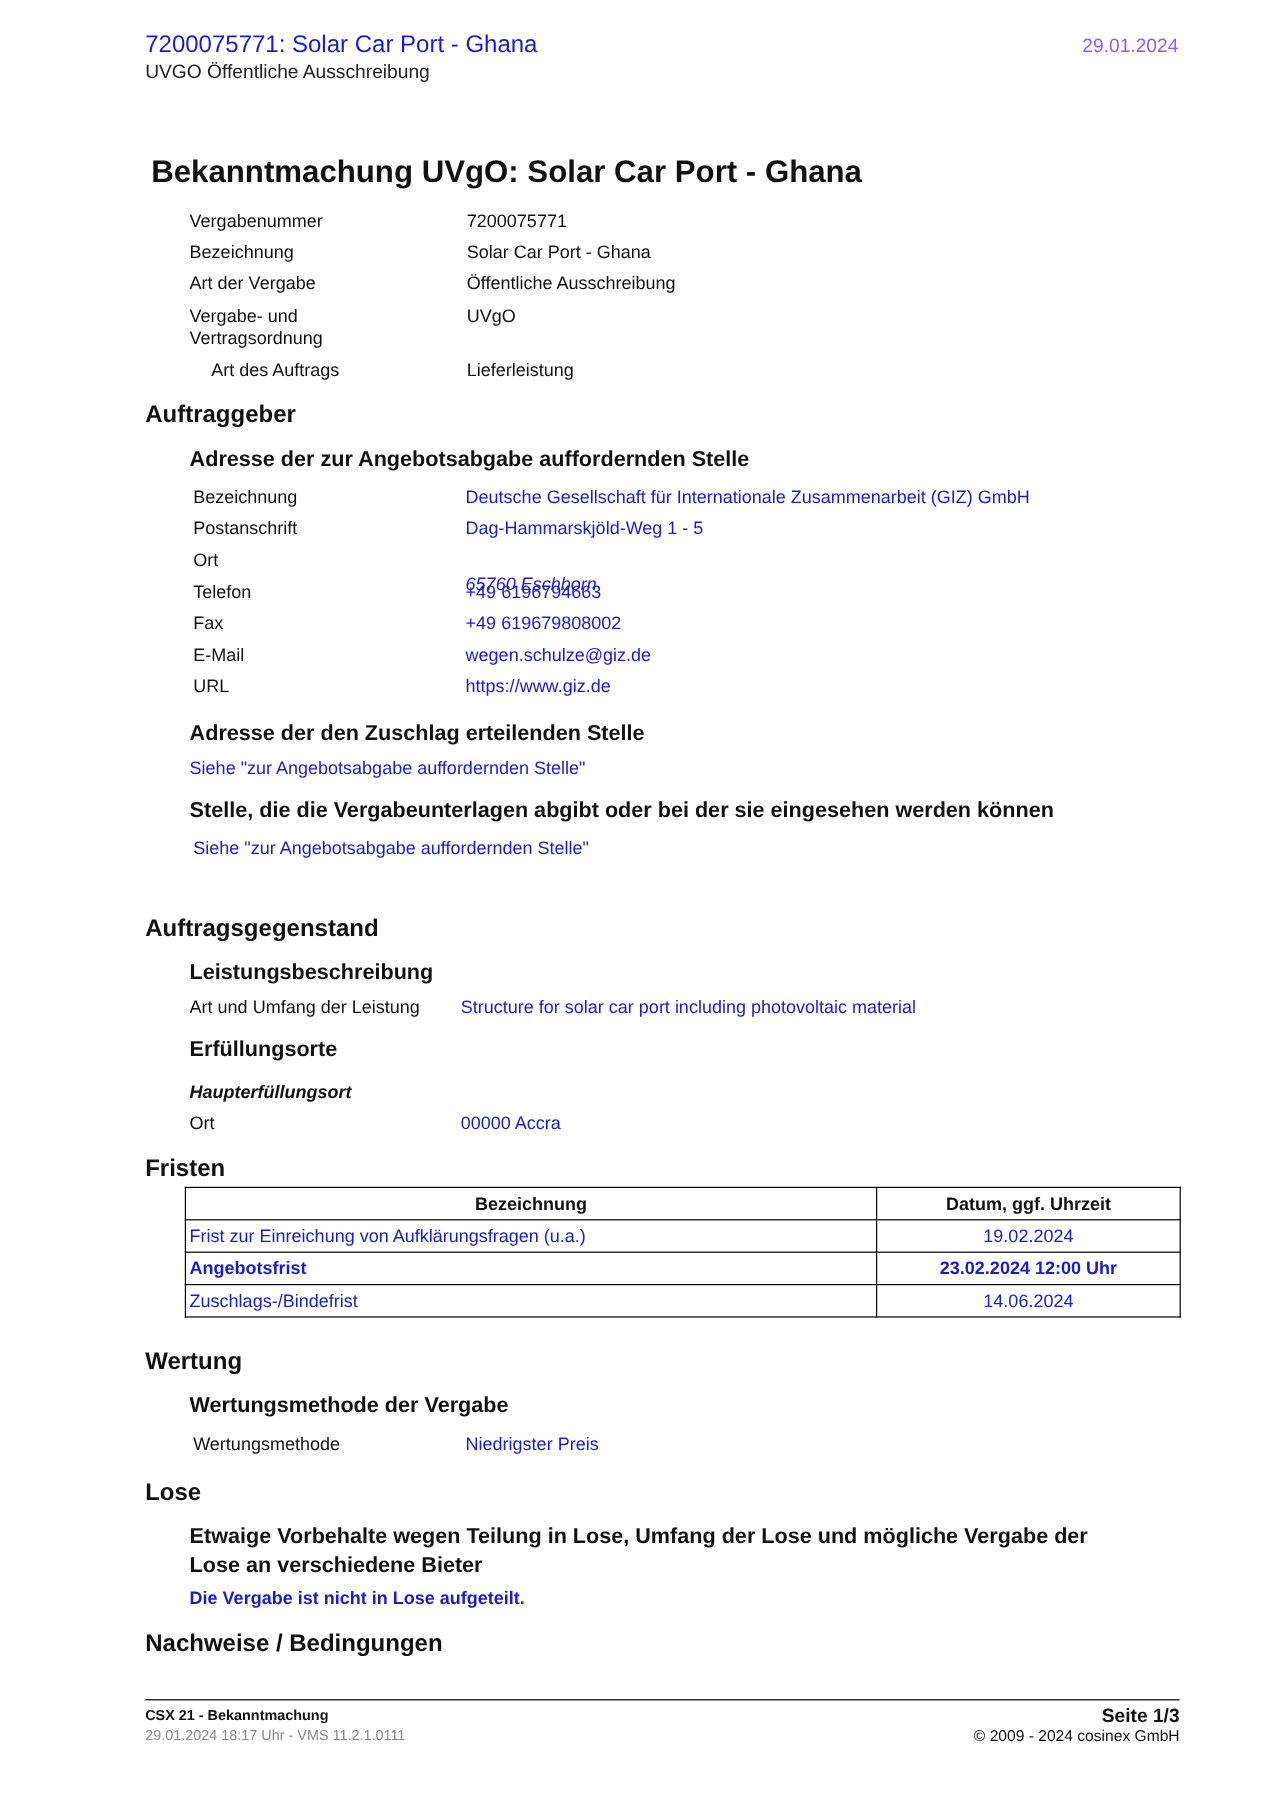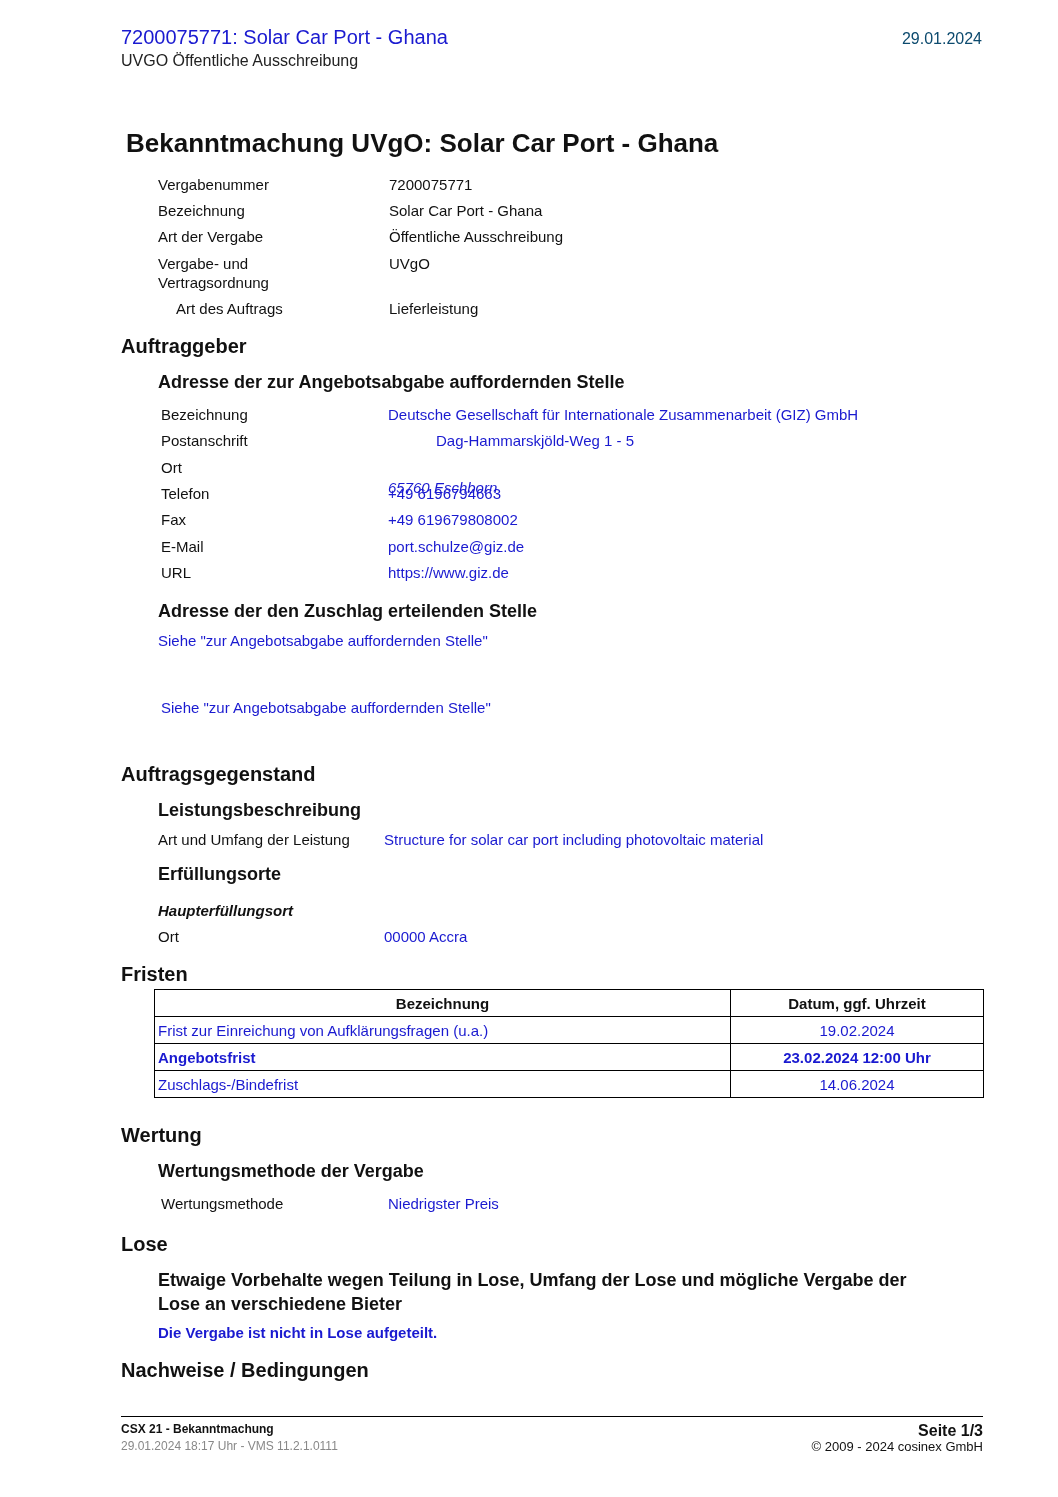--- a/index.html
+++ b/index.html
@@ -1,20 +1,20 @@
 <!DOCTYPE html>
 <html><head>
 <meta charset="utf-8">
 <style>
   html, body { margin: 0; padding: 0; background: #ffffff; }
   body { width: 1058px; height: 1497px; position: relative; font-family: "Liberation Sans", sans-serif; color: #111; }
   .page { position: absolute; left: 0; top: 0; width: 1058px; height: 1497px; }
   .blue { color: #1a1ad0; }
   .hdr-title { position: absolute; left: 121px; top: 26px; font-size: 20px; color: #1a1ad0; }
-  .hdr-date { position: absolute; right: 76px; top: 30px; font-size: 16px; color: #0c4a6e; }
+  .hdr-date { position: absolute; right: 76px; top: 30px; font-size: 16px; color: #8b5cf6; }
   .hdr-sub { position: absolute; left: 121px; top: 52px; font-size: 16px; color: #222; }
   .doc-title { position: absolute; left: 126px; top: 128px; font-size: 26px; font-weight: bold; margin: 0; }
   .kv { position: absolute; font-size: 15px; }
   .h2 { position: absolute; left: 121px; font-size: 20px; font-weight: bold; margin: 0; }
   .h3 { position: absolute; left: 158px; font-size: 18px; font-weight: bold; margin: 0; }
   .txt { position: absolute; font-size: 15px; }
   .ital { position: absolute; left: 158px; font-size: 15px; font-weight: bold; font-style: italic; }
   table.fristen { position: absolute; left: 154px; top: 989px; width: 830px; border-collapse: collapse; font-size: 15px; }
   table.fristen th, table.fristen td { border: 1.5px solid #000; height: 26px; padding: 0 3px; }
   table.fristen th { font-weight: bold; text-align: center; color: #111; }
@@ -58,41 +58,42 @@
   </div>
 
   <h2 class="h2" style="top:335px;">Auftraggeber</h2>
   <h3 class="h3" style="top:372px;">Adresse der zur Angebotsabgabe auffordernden Stelle</h3>
 
   <div>
     <div class="txt" style="left:161px; top:406px;">Bezeichnung</div>
     <div class="txt blue" style="left:388px; top:406px;">Deutsche Gesellschaft für Internationale Zusammenarbeit (GIZ) GmbH</div>
 
     <div class="txt" style="left:161px; top:432px;">Postanschrift</div>
-    <div class="txt blue" style="left:388px; top:432px;margin-left:48px;">Dag-Hammarskjöld-Weg 1 - 5</div>
+    <div class="txt blue" style="left:388px; top:432px;">Dag-Hammarskjöld-Weg 1 - 5</div>
 
     <div class="txt" style="left:161px; top:459px;">Ort</div>
     <div class="txt blue" style="left:388px; top:479px;font-style:italic;">65760 Eschborn</div>
 
     <div class="txt" style="left:161px; top:485px;">Telefon</div>
     <div class="txt blue" style="left:388px; top:485px;">+49 6196794663</div>
 
     <div class="txt" style="left:161px; top:511px;">Fax</div>
     <div class="txt blue" style="left:388px; top:511px;">+49 619679808002</div>
 
     <div class="txt" style="left:161px; top:538px;">E-Mail</div>
-    <div class="txt blue" style="left:388px; top:538px;">port.schulze@giz.de</div>
+    <div class="txt blue" style="left:388px; top:538px;">wegen.schulze@giz.de</div>
 
     <div class="txt" style="left:161px; top:564px;">URL</div>
     <div class="txt blue" style="left:388px; top:564px;">https://www.giz.de</div>
   </div>
 
   <h3 class="h3" style="top:601px;">Adresse der den Zuschlag erteilenden Stelle</h3>
   <div class="txt blue" style="left:158px; top:632px;">Siehe "zur Angebotsabgabe auffordernden Stelle"</div>
 
+  <h3 class="h3" style="top:665px;">Stelle, die die Vergabeunterlagen abgibt oder bei der sie eingesehen werden können</h3>
   <div class="txt blue" style="left:161px; top:699px;">Siehe "zur Angebotsabgabe auffordernden Stelle"</div>
 
   <h2 class="h2" style="top:763px;">Auftragsgegenstand</h2>
   <h3 class="h3" style="top:800px;">Leistungsbeschreibung</h3>
   <div class="txt" style="left:158px; top:831px;">Art und Umfang der Leistung</div>
   <div class="txt blue" style="left:384px; top:831px;">Structure for solar car port including photovoltaic material</div>
 
   <h3 class="h3" style="top:864px;">Erfüllungsorte</h3>
   <div class="ital" style="top:902px;">Haupterfüllungsort</div>
   <div class="txt" style="left:158px; top:928px;">Ort</div>

